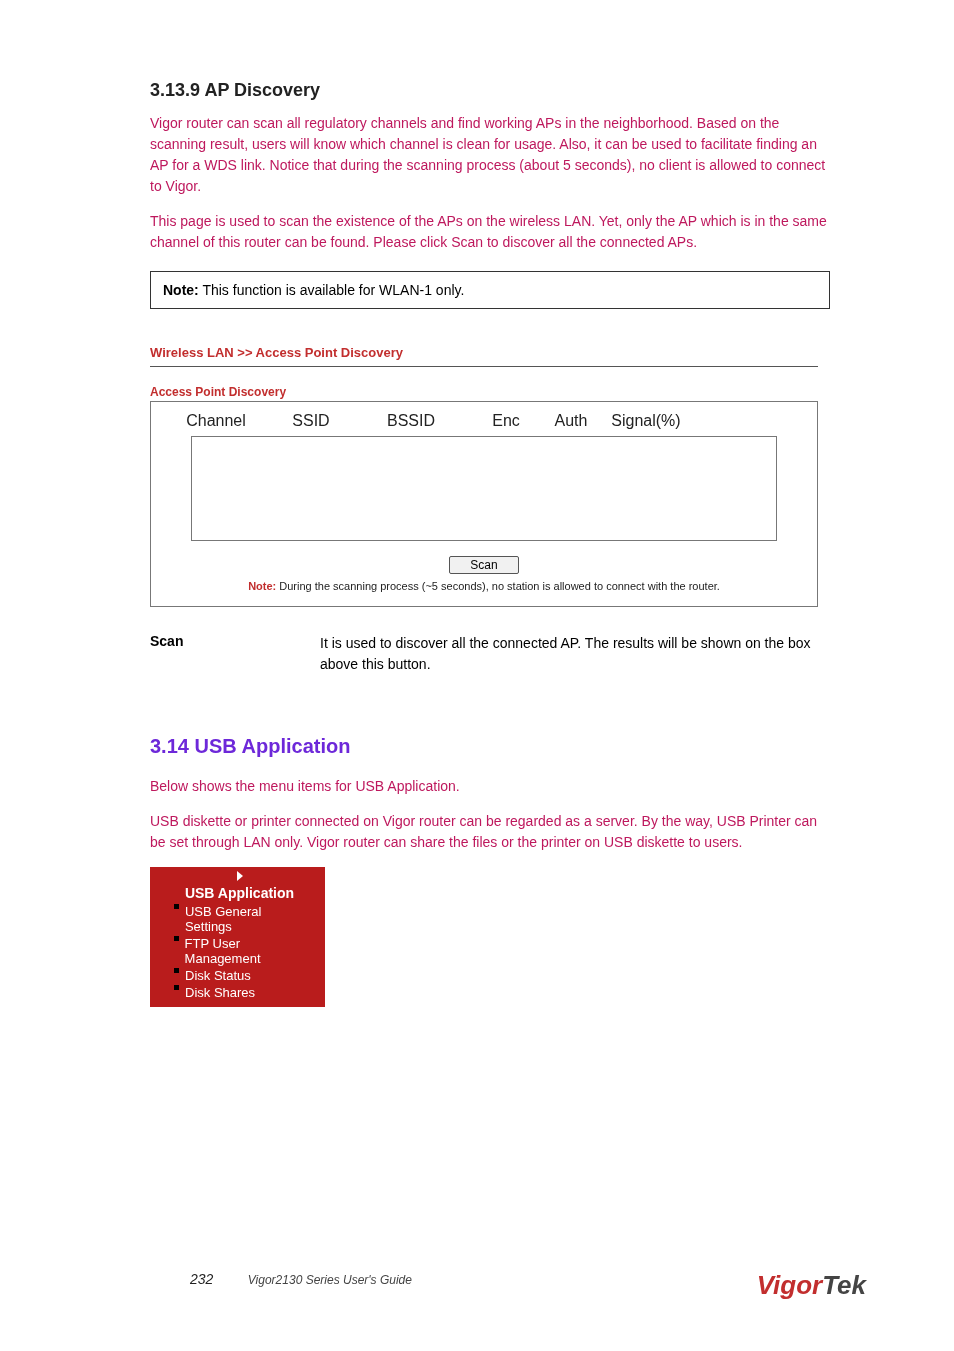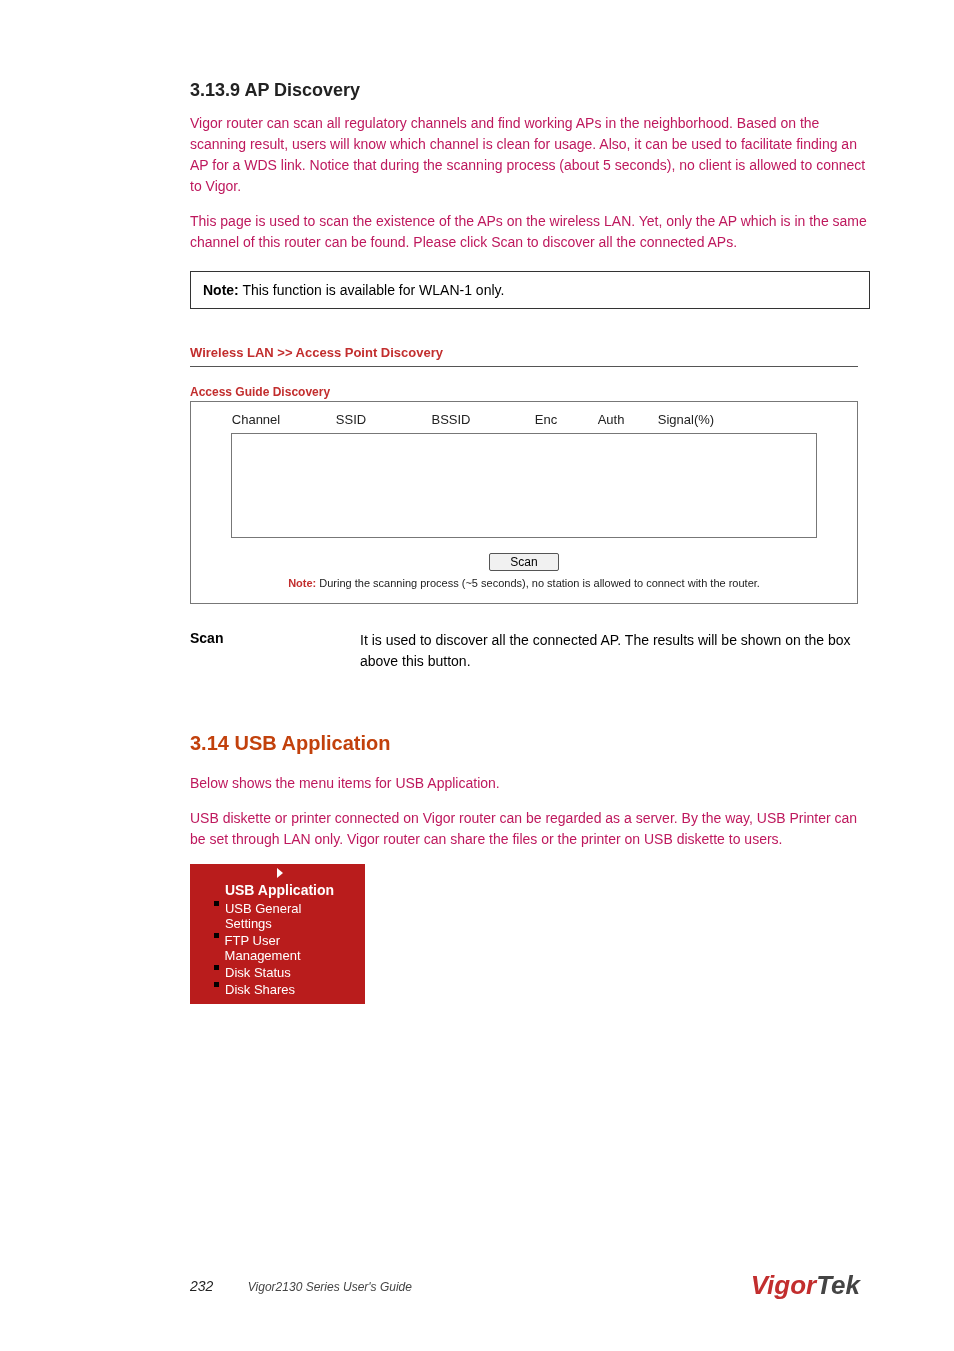--- a/index.html
+++ b/index.html
@@ -8,21 +8,21 @@
     height: 1351px;
     background: #fff;
     font-family: Arial, Helvetica, sans-serif;
     color: #000;
     position: relative;
   }
   .page {
     padding: 80px 90px 0 90px;
   }
   .content {
-    margin-left: 100px;
+    margin-left: 60px;
     width: 680px;
   }
   .section-num {
     font-weight: bold;
     font-size: 18px;
     color: #222;
     margin-bottom: 12px;
   }
   .para {
     font-size: 14px;
@@ -58,21 +58,21 @@
     margin-top: 18px;
     margin-bottom: 0;
   }
   .ss-outer {
     border: 1px solid #777;
     padding: 8px 10px 14px 10px;
     margin-top: 2px;
   }
   .ss-table-head {
     display: flex;
-    font-size: 13px;
+    font-size: 16px;
     color: #222;
     padding: 2px 0 4px 0;
   }
   .th-channel { flex: 0 0 110px; text-align: center; }
   .th-ssid    { flex: 0 0 80px; text-align: center; }
   .th-bssid   { flex: 0 0 120px; text-align: center; }
   .th-enc     { flex: 0 0 70px; text-align: center; }
   .th-auth    { flex: 0 0 60px; text-align: center; }
   .th-signal  { flex: 0 0 90px; text-align: center; }
   .ss-list-box {
@@ -101,21 +101,21 @@
   .ss-note .red { color: #c22e2e; font-weight: bold; }
   .defn {
     margin-top: 26px;
     display: flex;
   }
   .defn .term { flex: 0 0 170px; font-weight: bold; font-size: 14px; }
   .defn .desc { flex: 1; font-size: 14px; line-height: 1.5; }
   .h2-num {
     font-weight: bold;
     font-size: 20px;
-    color: #c2410c;
+    color: #6d28d9;
     margin-top: 60px;
     margin-bottom: 18px;
   }
   .nav-usb {
     width: 175px;
     background: #b91c1c;
     color: #fff;
     font-size: 14px;
     padding: 2px 0 6px 0;
     margin-top: 4px;
@@ -143,24 +143,24 @@
   }
   .nav-usb .nav-item .sq {
     display: inline-block;
     width: 5px; height: 5px;
     background: #000;
   }
   .footer {
     position: absolute;
     bottom: 50px;
     left: 90px;
-    right: 94px;
+    right: 88px;
     display: flex;
     justify-content: space-between;
-    align-items: center;
+    align-items: flex-start;
   }
   .page-num {
     font-style: italic;
     font-size: 14px;
     color: #222;
     margin-left: 100px;
   }
   .brand {
     font-size: 26px;
     font-weight: bold;
@@ -179,21 +179,21 @@
 
     <div class="para">Vigor router can scan all regulatory channels and find working APs in the neighborhood. Based on the scanning result, users will know which channel is clean for usage. Also, it can be used to facilitate finding an AP for a WDS link. Notice that during the scanning process (about 5 seconds), no client is allowed to connect to Vigor.</div>
     <div class="para">This page is used to scan the existence of the APs on the wireless LAN. Yet, only the AP which is in the same channel of this router can be found. Please click Scan to discover all the connected APs.</div>
 
     <div class="note-box">
       <span class="note-label">Note:</span><span> This function is available for WLAN-1 only.</span>
     </div>
 
     <div class="ss-wrap">
       <div class="ss-breadcrumb">Wireless LAN &gt;&gt; Access Point Discovery</div>
-      <div class="ss-sub">Access Guide Discovery</div>
+      <div class="ss-sub">Access Point Discovery</div>
       <div class="ss-outer">
         <div class="ss-table-head">
           <div class="th-channel">Channel</div>
           <div class="th-ssid">SSID</div>
           <div class="th-bssid">BSSID</div>
           <div class="th-enc">Enc</div>
           <div class="th-auth">Auth</div>
           <div class="th-signal">Signal(%)</div>
         </div>
         <div class="ss-list-box"></div>

